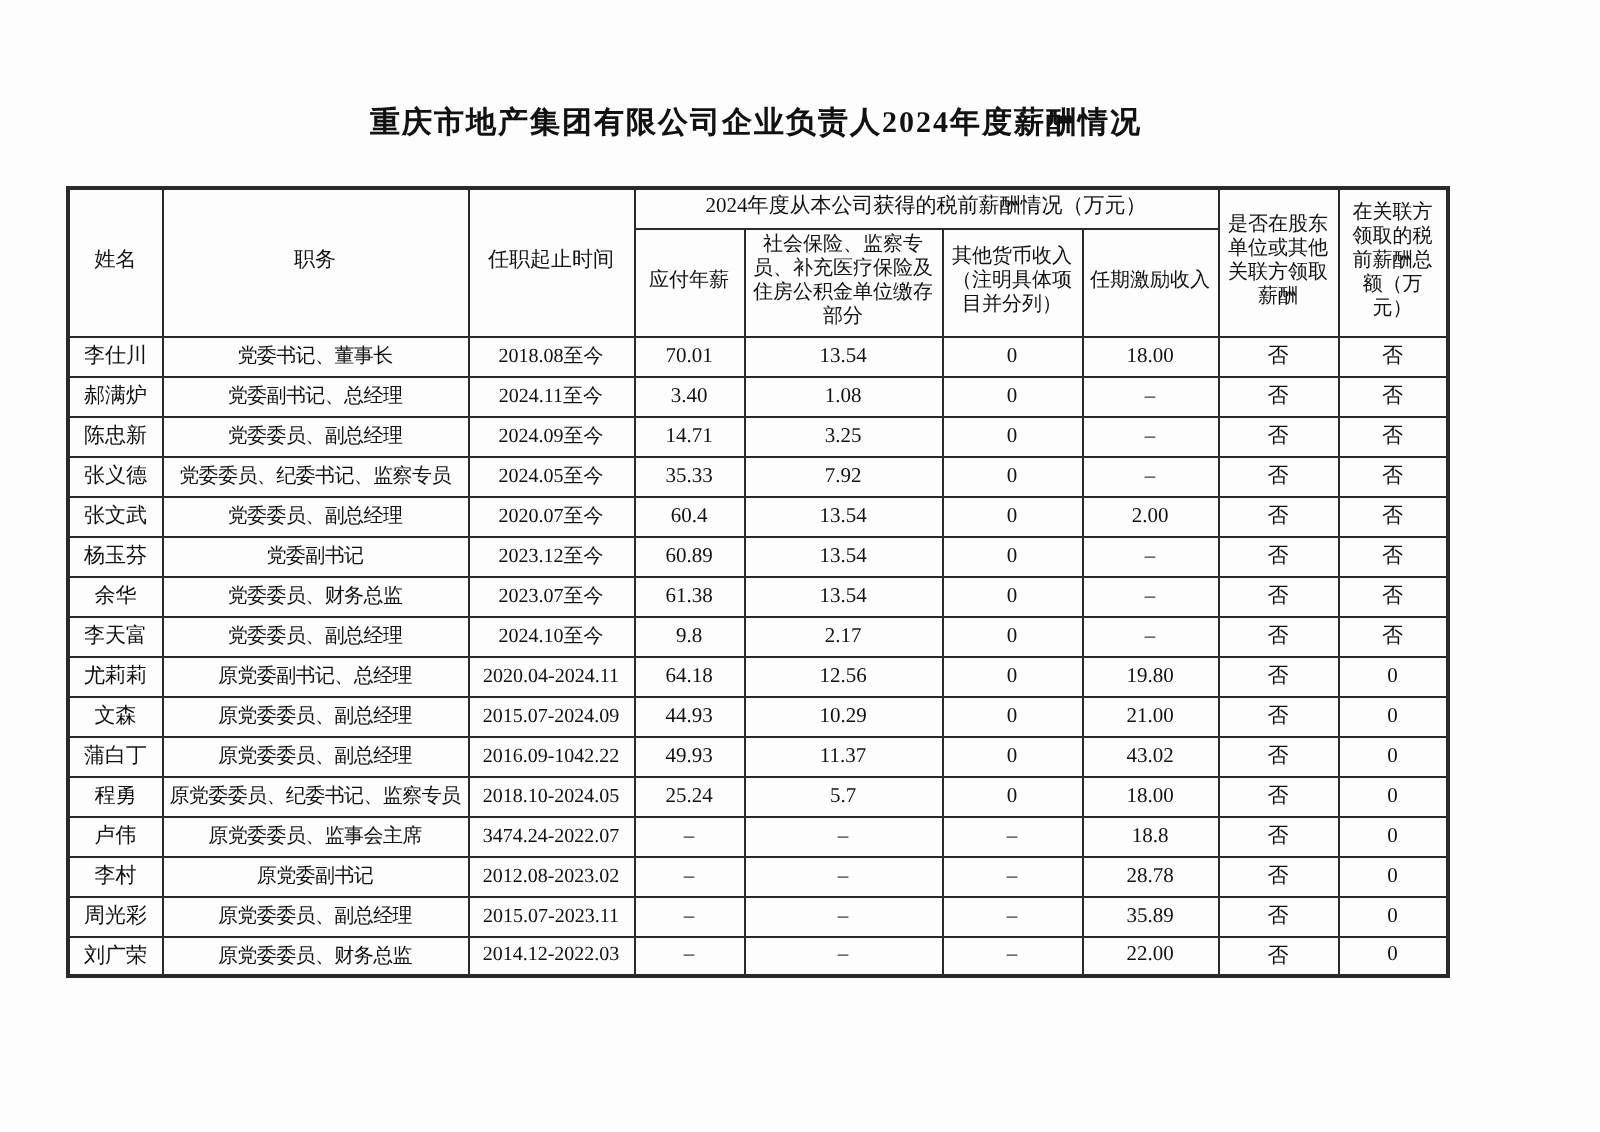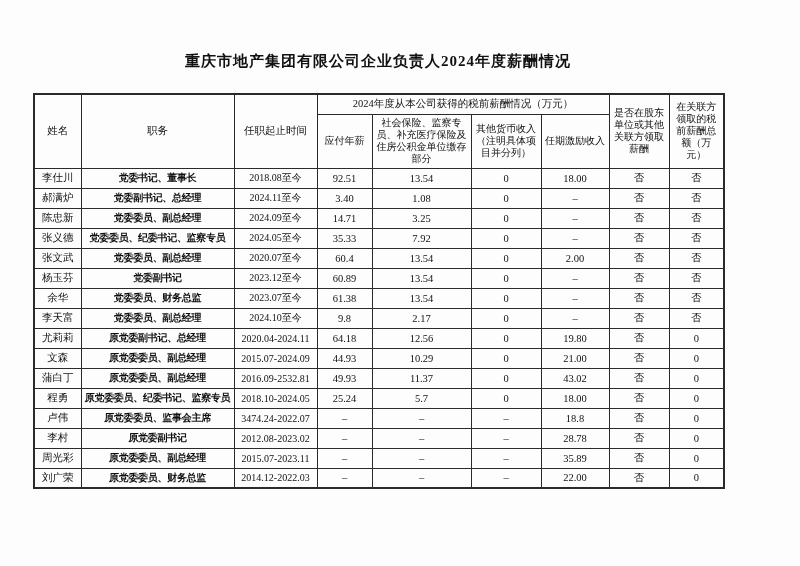--- a/index.html
+++ b/index.html
@@ -43,21 +43,21 @@
   thead tr.group-row { height:20px; }
   thead tr.sub-row { height:54px; }
   thead th { font-size:10px; line-height:12px; color:#111; }
   thead th.main-col { font-size:10.5px; }
   tbody tr { height:20px; }
   tbody td {
     font-size:10.5px;
     white-space:nowrap;
     color:#111;
   }
-  tbody td:nth-child(2) { font-size:10px; letter-spacing:-0.3px;font-weight:bold; }
+  tbody td:nth-child(2) { font-size:10px; letter-spacing:-0.3px; }
   tbody td:nth-child(3) { font-size:10px; }
   .notes {
     position:absolute;
     left:33px; top:489px;
     width:720px;
     font-size:10.5px;
     line-height:15px;
     color:#111;
   }
   .notes .note-line-2 { padding-left:46px; }
@@ -95,21 +95,21 @@
         <th>社会保险、监察专员、补充医疗保险及住房公积金单位缴存部分</th>
         <th>其他货币收入（注明具体项目并分列）</th>
         <th>任期激励收入</th>
       </tr>
     </thead>
     <tbody>
         <tr>
           <td>李仕川</td>
           <td>党委书记、董事长</td>
           <td>2018.08至今</td>
-          <td>92.51</td>
+          <td>70.01</td>
           <td>13.54</td>
           <td>0</td>
           <td>18.00</td>
           <td>否</td>
           <td>否</td>
         </tr>
         <tr>
           <td>郝满炉</td>
           <td>党委副书记、总经理</td>
           <td>2024.11至今</td>
@@ -204,21 +204,21 @@
           <td>44.93</td>
           <td>10.29</td>
           <td>0</td>
           <td>21.00</td>
           <td>否</td>
           <td>0</td>
         </tr>
         <tr>
           <td>蒲白丁</td>
           <td>原党委委员、副总经理</td>
-          <td>2016.09-2532.81</td>
+          <td>2016.09-1042.22</td>
           <td>49.93</td>
           <td>11.37</td>
           <td>0</td>
           <td>43.02</td>
           <td>否</td>
           <td>0</td>
         </tr>
         <tr>
           <td>程勇</td>
           <td>原党委委员、纪委书记、监察专员</td>

